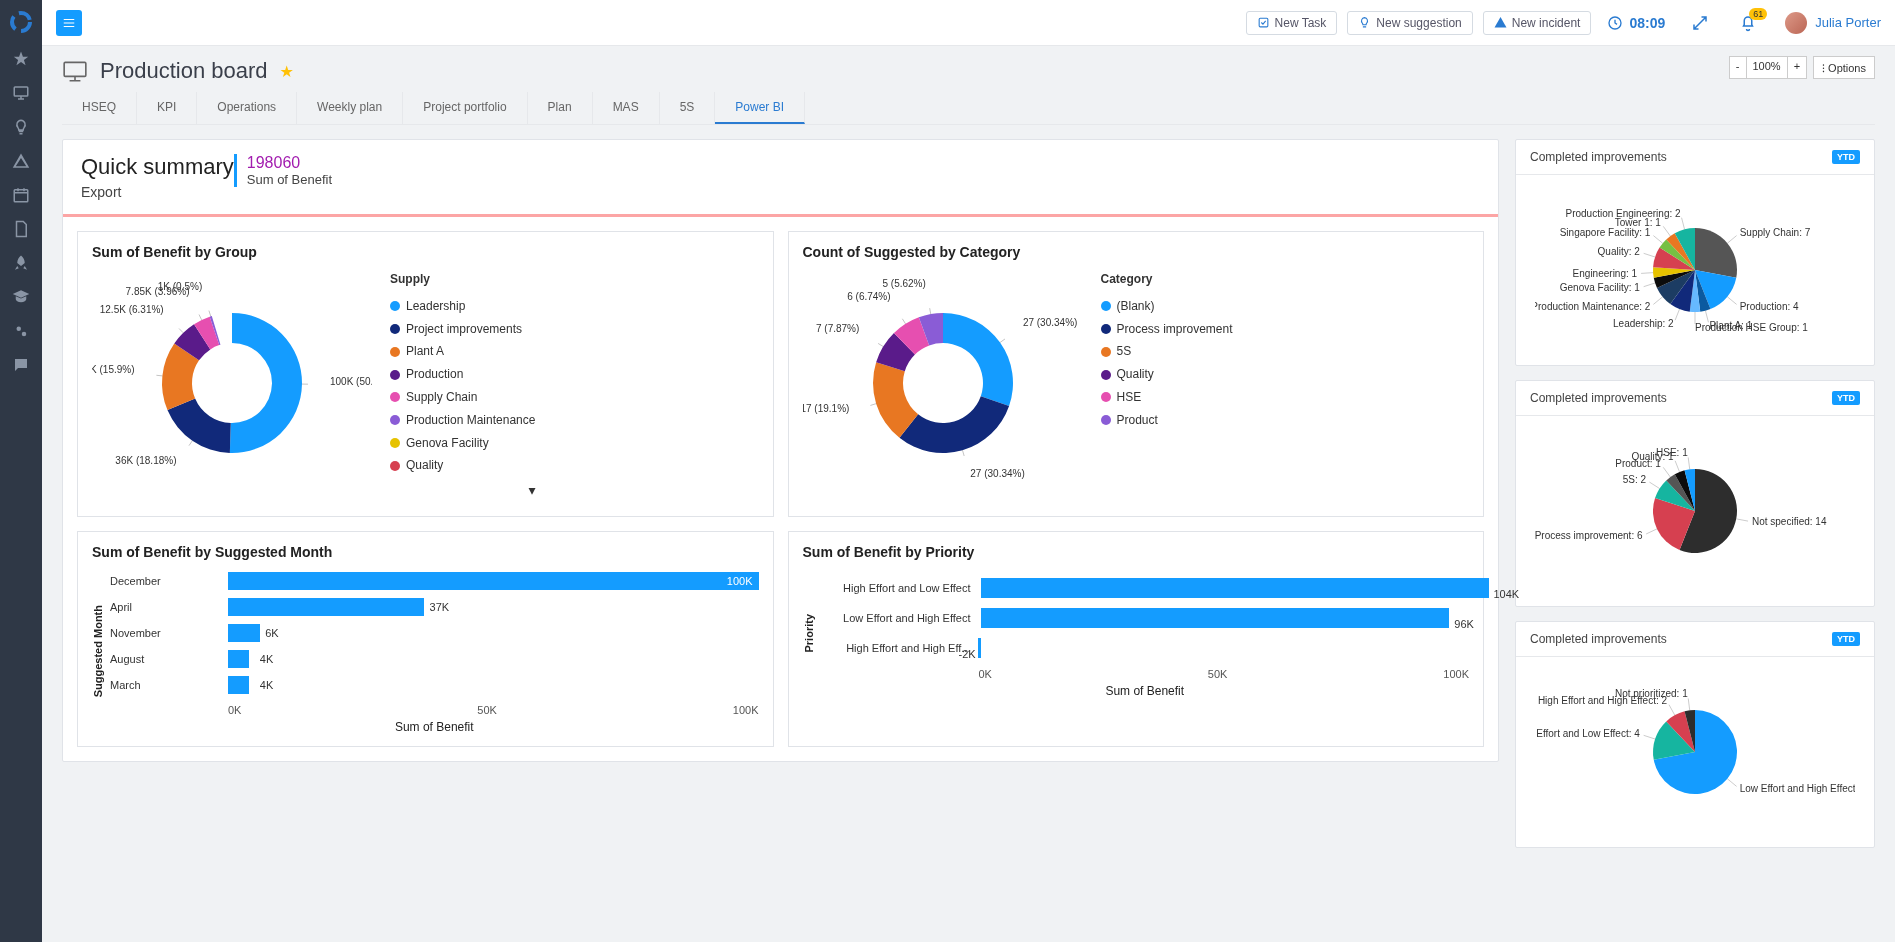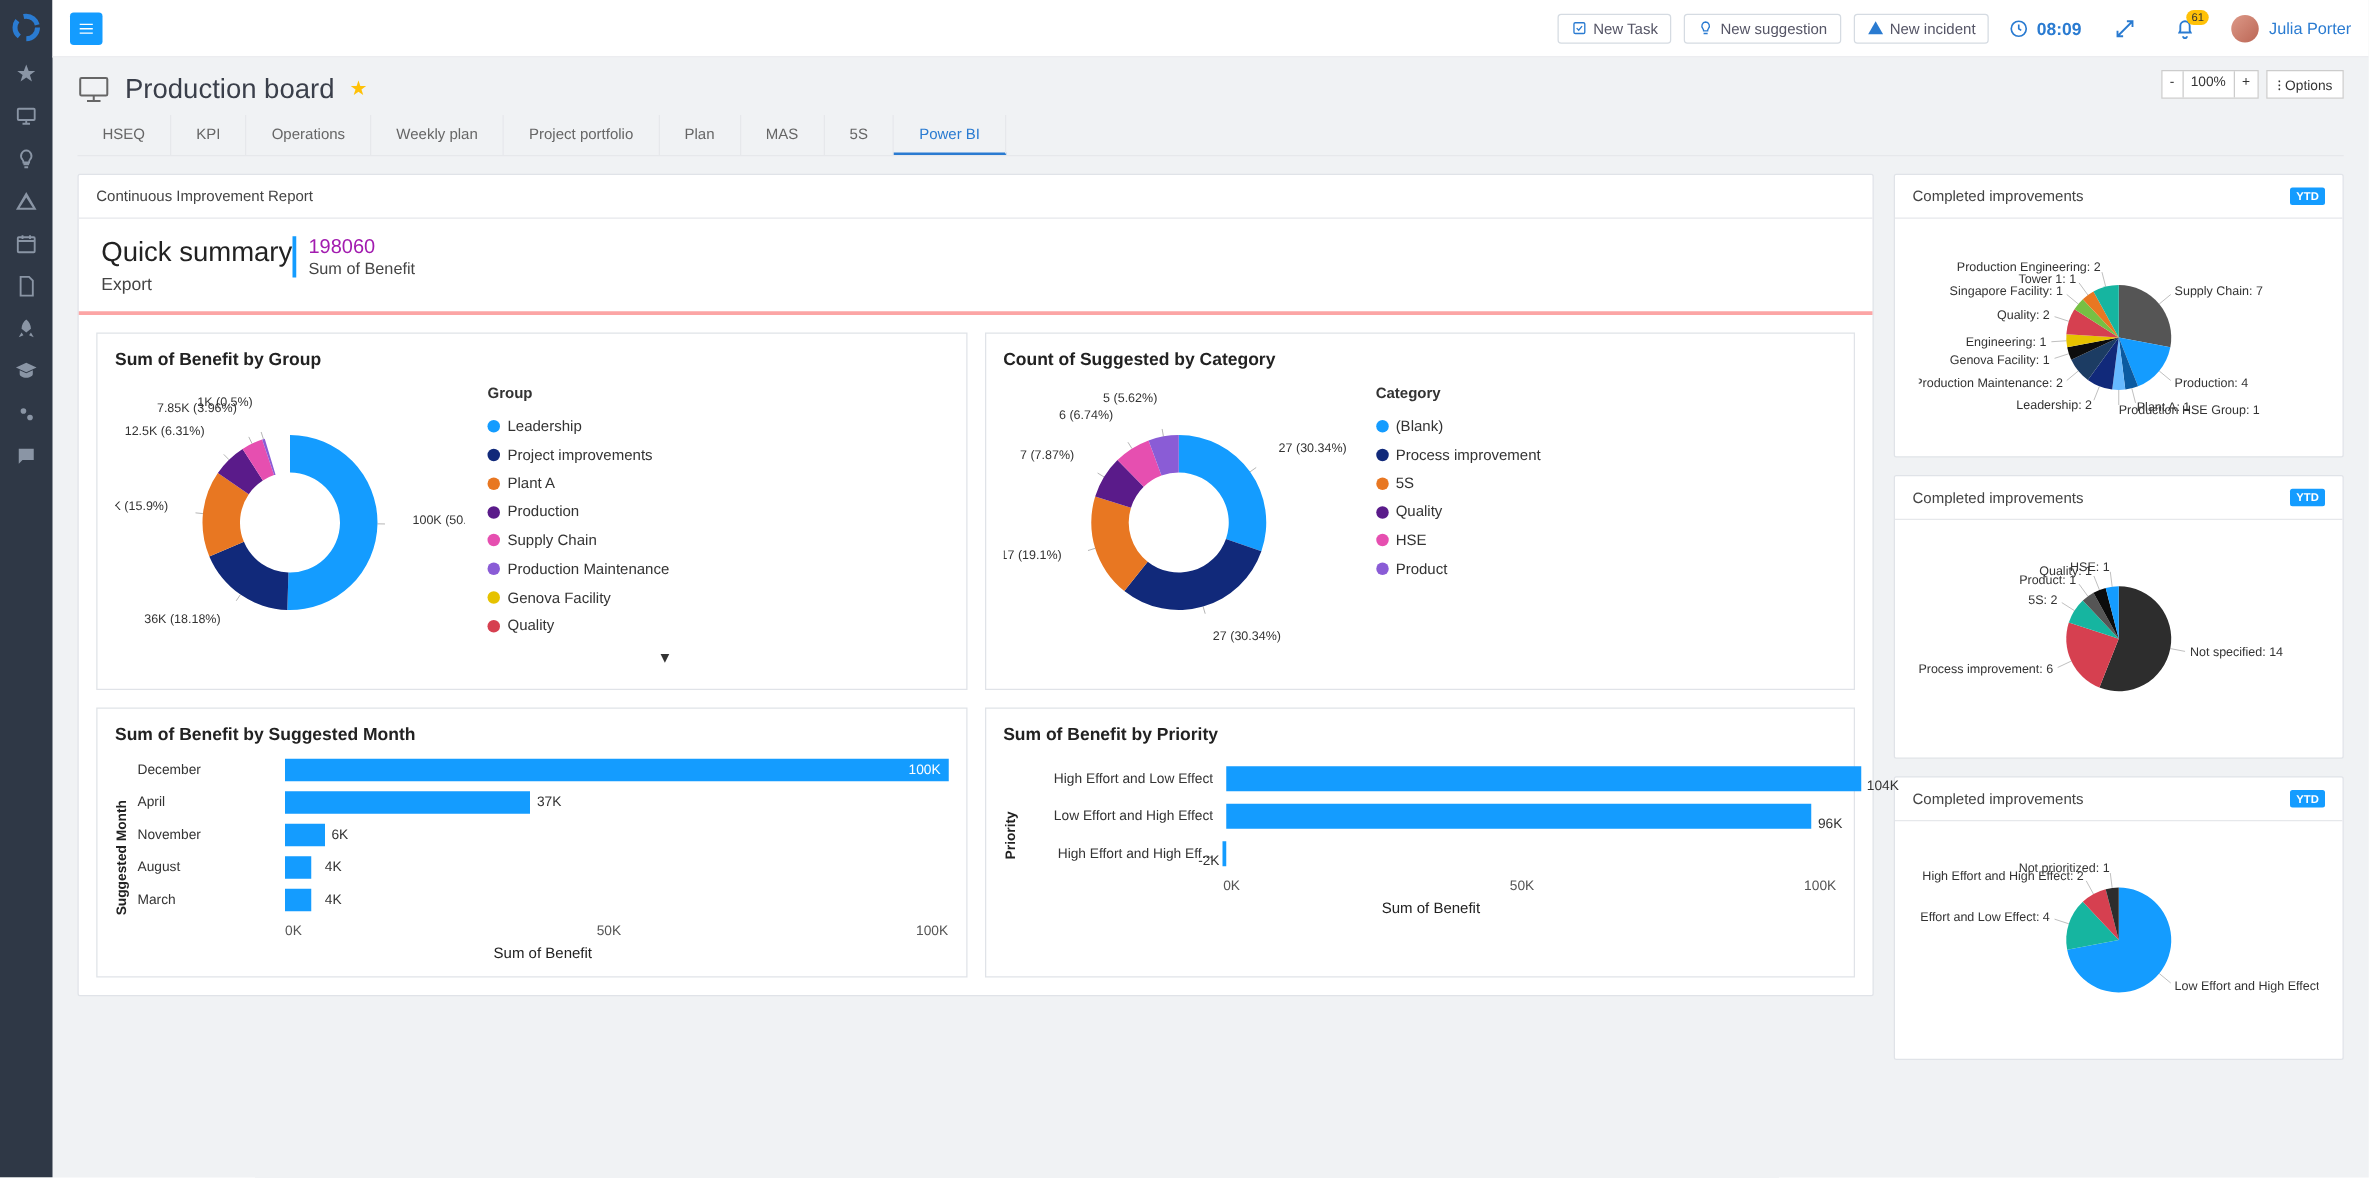--- a/index.html
+++ b/index.html
@@ -218,21 +218,20 @@
           <div class="tab">Plan</div>
           <div class="tab">MAS</div>
           <div class="tab">5S</div>
           <div class="tab active">Power BI</div>
         </div>
     </div>
 
     <div class="content">
       <div class="left-col">
         <div class="card">
-          <div class="card-head">Continuous Improvement Report</div>
           <div class="summary-head">
             <div>
               <h2>Quick summary</h2>
               <div class="sub">Export</div>
             </div>
             <div class="kpi">
               <div class="v">198060</div>
               <div class="l">Sum of Benefit</div>
             </div>
           </div>
@@ -255,21 +254,21 @@
                     <line x1="91.20720225880842" y1="64.80774075031917" x2="87.02496245242058" y2="60.505547100346526" stroke="#888" stroke-width="0.5"></line>
                     <text x="71.6900831623318" y="44.73083705044684" font-size="10" fill="#333" text-anchor="end">12.5K (6.31%)</text>
                     <path d="M102.0475689292278 56.18152521683103A70 70 0 0 1 117.70064032830513 48.646864744517245L127.25750875903151 77.08392271115271A40 40 0 0 0 118.3128965309873 81.3894429810463Z" fill="#e64fb0"></path>
                     <line x1="109.63946065981744" y1="51.926727919242786" x2="107.03712871637322" y2="46.52044745517789" stroke="#888" stroke-width="0.5"></line>
                     <text x="97.49524492374442" y="26.697419086939902" font-size="10" fill="#333" text-anchor="end">7.85K (3.96%)</text>
                     <path d="M117.70064032830513 48.646864744517245A70 70 0 0 1 119.79584606177443 47.97916619706612L128.45476917815682 76.70238068403779A40 40 0 0 0 127.25750875903151 77.08392271115271Z" fill="#8a5cd6"></path>
                     <line x1="118.74562109506046" y1="48.304787447934004" x2="116.92381718892278" y2="42.58805494347121" stroke="#888" stroke-width="0.5"></line>
                     <text x="110.24386953308463" y="21.626702427107617" font-size="10" fill="#333" text-anchor="end">1K (0.5%)</text>
                   </svg>
                 <div class="legend">
-                  <div class="legend-title">Group</div>
+                  <div class="legend-title">Supply</div>
                   <div id="legend1">
                       <div class="legend-item">
                         <span class="swatch" style="background:#149cff"></span>
                         <span>Leadership</span>
                       </div>
                       <div class="legend-item">
                         <span class="swatch" style="background:#11297a"></span>
                         <span>Project improvements</span>
                       </div>
                       <div class="legend-item">

